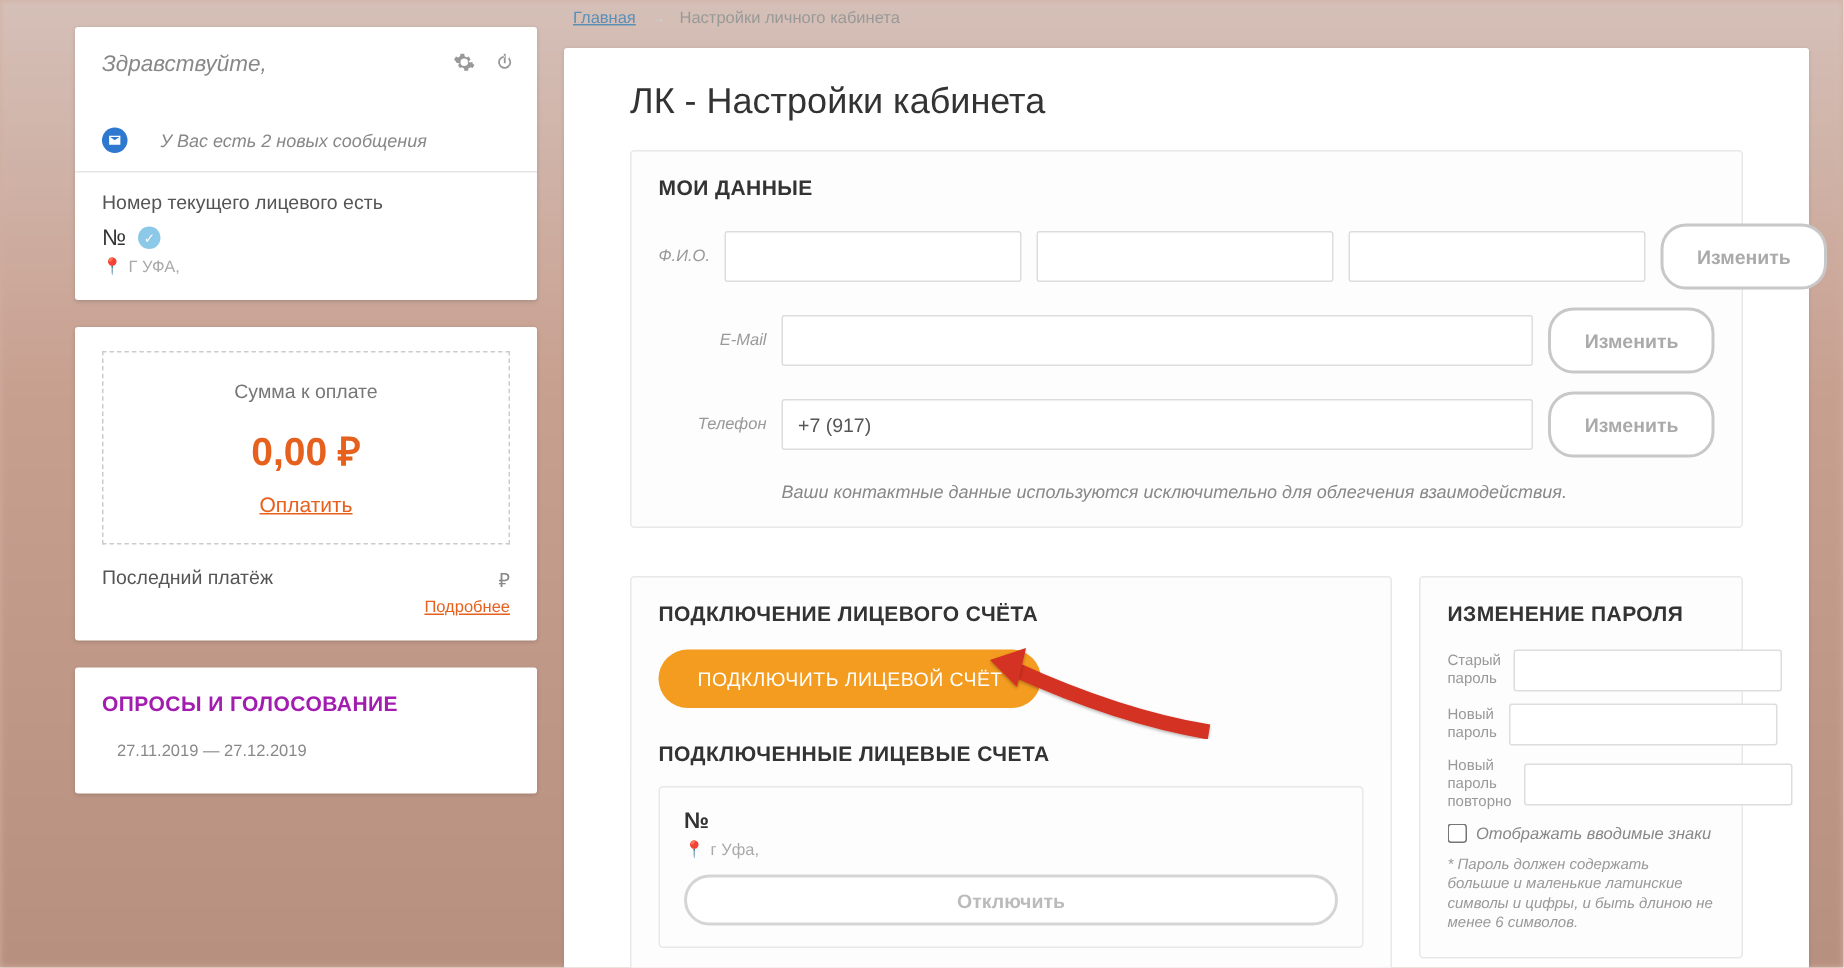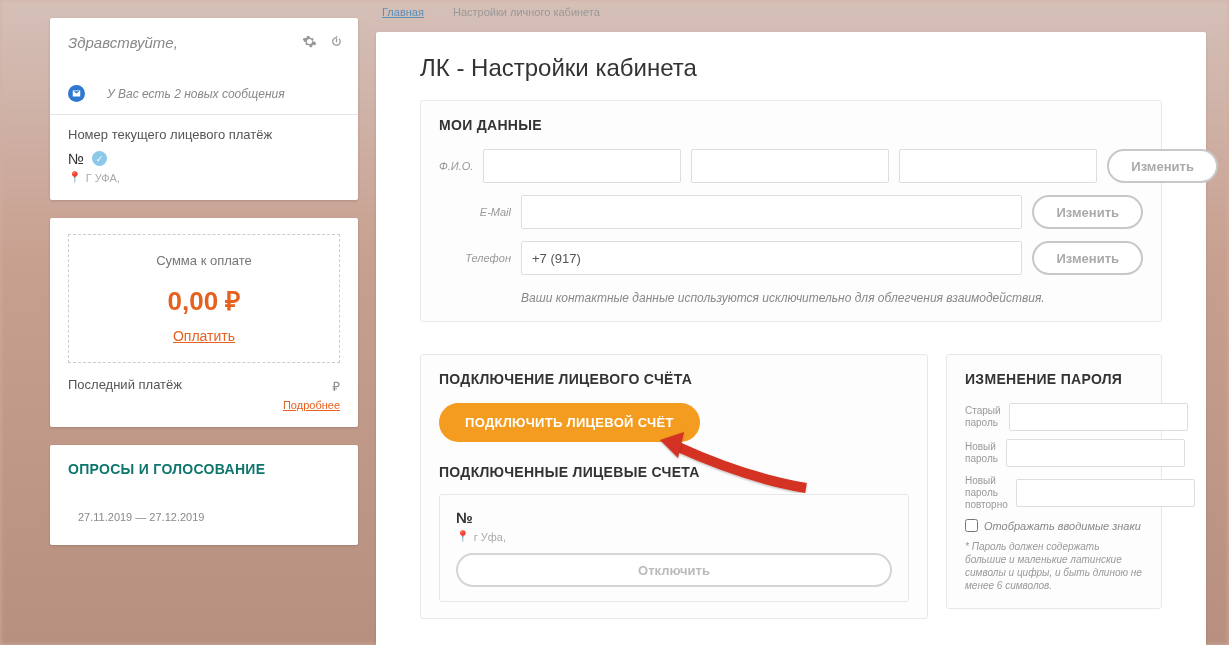--- a/index.html
+++ b/index.html
@@ -22,40 +22,40 @@
 .chk::after{content:"✓";color:#fff;font-size:9px}
 .addr{color:#aaa;font-size:11px;display:flex;align-items:center;gap:4px}
 .pin{color:#a8d8f0}
 .paybox{border:1px dashed #ccc;padding:18px;text-align:center}
 .paylbl{color:#777;font-size:13px;margin-bottom:14px}
 .payamt{color:#e6601e;font-size:26px;font-weight:bold;margin-bottom:10px}
 .paylink{color:#e6601e;text-decoration:underline;font-size:14px;cursor:pointer}
 .lastpay{display:flex;justify-content:space-between;align-items:flex-start;margin-top:14px;color:#555}
 .lastpay .rub{color:#888}
 .more{color:#e6601e;text-decoration:underline;font-size:11px;text-align:right;display:block;margin-top:4px;cursor:pointer}
-.poll-title{font-size:14px;color:#0f766e;font-weight:bold;letter-spacing:.3px;margin-bottom:28px}
+.poll-title{font-size:14px;color:#a21caf;font-weight:bold;letter-spacing:.3px;margin-bottom:12px}
 .poll-date{font-size:11px;color:#888;padding:6px 10px}
 .main{width:830px}
 .crumbs{font-size:11px;color:#999;padding:6px 0 14px 6px}
 .crumbs a{color:#5a8fb8;text-decoration:underline;cursor:pointer}
 .crumbs .arr{color:#ccc;margin:0 6px}
 .panel{background:#fff;border-radius:2px;box-shadow:0 1px 3px rgba(0,0,0,.12);padding:22px 44px}
 .ptitle{font-size:24px;color:#333;font-weight:400;margin-bottom:18px}
 .section{border:1px solid #e8e8e8;border-radius:3px;padding:16px 18px;margin-bottom:32px;background:#fdfdfd}
 .shead{font-size:14px;font-weight:bold;color:#333;margin-bottom:16px;letter-spacing:.3px}
 .frow{display:flex;align-items:center;gap:10px;margin-bottom:12px}
 .flabel{width:72px;text-align:right;font-size:11px;font-style:italic;color:#999}
 .finput{flex:1;height:34px;border:1px solid #ddd;border-radius:2px;padding:0 10px;font-size:13px;color:#555;background:#fff}
 .finput.sm{flex:0 0 170px}
-.btn-outline{height:34px;padding:0 22px;border:2px solid #c8c8c8;border-radius:17px;background:#fff;color:#aaa;font-size:13px;font-weight:bold;cursor:pointer}
+.btn-outline{height:44px;padding:0 22px;border:2px solid #c8c8c8;border-radius:17px;background:#fff;color:#aaa;font-size:13px;font-weight:bold;cursor:pointer}
 .note{font-size:12px;font-style:italic;color:#888;padding:4px 0 0 82px}
 .two-col{display:flex;gap:18px;align-items:flex-start}
 .colL{flex:1}
 .colR{width:216px}
-.btn-orange{display:inline-block;background:#f39c1f;color:#fff;font-weight:bold;font-size:13px;padding:12px 26px;border-radius:22px;border:none;cursor:pointer;letter-spacing:.3px}
+.btn-orange{display:inline-block;background:#f39c1f;color:#fff;font-weight:normal;font-size:13px;padding:12px 26px;border-radius:22px;border:none;cursor:pointer;letter-spacing:.3px}
 .subhead{font-size:14px;font-weight:bold;color:#333;margin:22px 0 14px;letter-spacing:.3px}
 .accbox{border:1px solid #e8e8e8;border-radius:3px;padding:14px 16px}
 .accno{font-size:15px;font-weight:bold;color:#333;margin-bottom:4px}
 .accaddr{color:#aaa;font-size:11px;margin-bottom:10px;display:flex;align-items:center;gap:4px}
 .btn-disc{width:100%;height:34px;border:2px solid #d5d5d5;border-radius:17px;background:#fff;color:#bbb;font-size:13px;font-weight:bold;cursor:pointer}
 .pwrow{display:flex;align-items:center;gap:8px;margin-bottom:8px}
 .pwlbl{width:88px;font-size:10px;color:#999;line-height:1.2}
 .pwinput{flex:1;height:28px;border:1px solid #ddd;border-radius:2px;background:#fff}
 .cbrow{display:flex;align-items:center;gap:6px;font-size:11px;font-style:italic;color:#888;margin:8px 0}
 .pwnote{font-size:10px;font-style:italic;color:#999;line-height:1.3}
@@ -82,21 +82,21 @@
     </div>
     <div class="msgline">
       <span class="mailbadge">
               <svg viewBox="0 0 24 24">
                 <path d="M2 4h20v16H2zM4 6l8 6 8-6"></path>
               </svg>
             </span>
       <span>У Вас есть 2 новых сообщения</span>
     </div>
     <hr class="sep">
-    <div class="acclbl">Номер текущего лицевого платёж</div>
+    <div class="acclbl">Номер текущего лицевого есть</div>
     <div class="accrow">
       <span>№</span>
       <span class="chk"></span>
     </div>
     <div class="addr">
       <span class="pin">📍</span>
       <span>Г УФА,</span>
     </div>
   </div>
 

